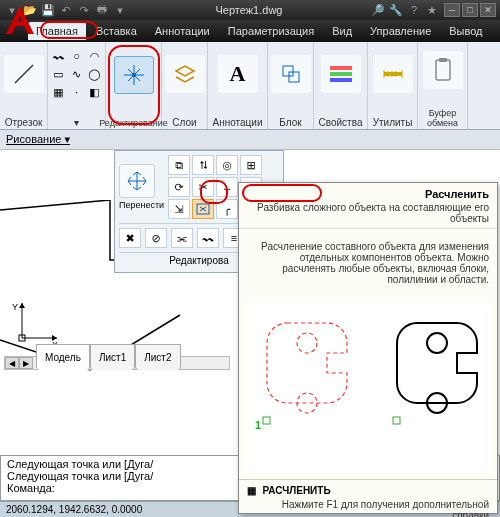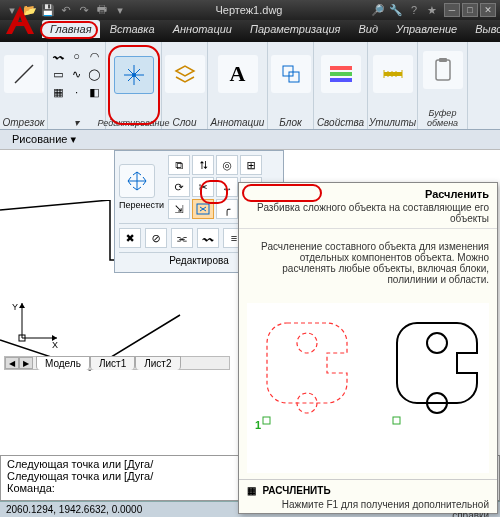--- a/index.html
+++ b/index.html
@@ -4,54 +4,54 @@
 <style>
   * { box-sizing: border-box; margin: 0; padding: 0; font-family: "Segoe UI", Tahoma, sans-serif; }
   body { width: 500px; height: 517px; background: #fff; font-size: 11px; position: relative; overflow: hidden; }
   .titlebar { height: 20px; background: linear-gradient(#444,#222); display: flex; align-items: center; color: #ccc; }
   .qat { display: flex; align-items: center; gap: 2px; padding: 0 4px; }
   .qat-btn { width: 16px; height: 16px; display: flex; align-items: center; justify-content: center; color: #999; }
   .title-text { flex: 1; text-align: center; color: #ddd; font-size: 11px; }
   .win-ctrl { display: flex; gap: 2px; padding-right: 4px; }
   .win-btn { width: 16px; height: 14px; background: #555; border: 1px solid #777; display: flex; align-items: center; justify-content: center; color: #ccc; font-size: 9px; }
   .app-logo { position: absolute; top: 2px; left: 2px; width: 36px; height: 36px; z-index: 5; }
-  .tabbar { height: 22px; background: linear-gradient(#333,#111); display: flex; align-items: flex-start; padding-left: 42px; gap: 2px; font-style: italic; }
+  .tabbar { height: 22px; background: linear-gradient(#333,#111); display: flex; align-items: center; padding-left: 28px; gap: 2px; }
   .tab { padding: 3px 8px; color: #ddd; font-size: 11px; border-radius: 3px 3px 0 0; cursor: pointer; }
   .tab.active { background: #e8eef4; color: #222; }
   .circ { position: absolute; border: 2px solid #d00; border-radius: 12px; pointer-events: none; z-index: 50; }
   .ribbon { height: 88px; background: #e8eef4; display: flex; border-bottom: 1px solid #9ab; }
   .panel { border-right: 1px solid #c4d0da; padding: 3px 5px 1px; display: flex; flex-direction: column; align-items: center; }
   .panel-body { flex: 1; display: flex; flex-direction: column; align-items: center; justify-content: center; gap: 2px; }
-  .panel-label { font-size: 10px; color: #333; margin-top: 14px; font-style: italic; }
+  .panel-label { font-size: 10px; color: #333; margin-top: 14px; }
   .big-btn { width: 40px; height: 38px; border: 1px solid transparent; border-radius: 3px; display: flex; align-items: center; justify-content: center; background: #f6f9fc; }
   .big-btn.highlight { background: #cfe3f2; border: 1px solid #6aa8de; }
   .icon-grid { display: grid; grid-template-columns: repeat(3, 16px); grid-auto-rows: 16px; gap: 2px; }
   .sm-ic { width: 16px; height: 16px; display: flex; align-items: center; justify-content: center; }
-  .drawbar { height: 20px; background: #dde4ec; border-bottom: 1px solid #bbb; display: flex; align-items: center; padding-left: 12px; font-size: 11px; }
+  .drawbar { height: 20px; background: #dde4ec; border-bottom: 1px solid #bbb; display: flex; align-items: center; padding-left: 6px; font-size: 11px; text-decoration: underline; }
   .canvas-area { position: relative; height: 258px; background: #fff; }
   .flyout { position: absolute; top: 0; left: 114px; width: 170px; background: #eef3f8; border: 1px solid #9ab; padding: 4px; }
   .fly-row { display: flex; gap: 4px; align-items: center; margin-bottom: 4px; }
   .fly-btn { width: 36px; height: 34px; background: #f7fafd; border: 1px solid #c4d0da; border-radius: 3px; display: flex; align-items: center; justify-content: center; }
   .fly-grid { display: grid; grid-template-columns: repeat(4, 22px); grid-auto-rows: 20px; gap: 2px; }
   .fly-ic { width: 22px; height: 20px; border: 1px solid #c4d0da; background: #fff; display: flex; align-items: center; justify-content: center; }
   .fly-ic.sel { background: #ffdca8; border-color: #e6a23c; }
   .fly-label { font-size: 10px; text-align: center; padding: 2px 0; border-top: 1px solid #c4d0da; margin-top: 4px; }
   .tooltip { position: absolute; top: 182px; left: 238px; width: 260px; height: 332px; background: #fdfdf5; border: 1px solid #888; z-index: 60; box-shadow: 2px 2px 6px rgba(0,0,0,0.3); text-align: right; }
   .tt-title { font-weight: bold; font-size: 11px; padding: 5px 8px 2px; }
   .tt-sub { font-size: 10px; padding: 0 8px 4px; color: #333; }
   .tt-desc { font-size: 10px; padding: 12px 8px; color: #333; border-top: 1px solid #ddd; }
   .tt-img { height: 170px; margin: 6px 8px; position: relative; background: #fff; }
   .tt-foot { border-top: 1px solid #ccc; padding: 5px 8px; }
   .tt-cmd { font-weight: bold; font-size: 10px; display: flex; align-items: center; gap: 6px; }
   .tt-f1 { font-size: 10px; color: #333; margin-top: 3px; }
   .ucs { position: absolute; bottom: 60px; left: 12px; }
   .scrollbar-h { position: absolute; left: 4px; bottom: 38px; right: 270px; height: 14px; background: #eee; border: 1px solid #bbb; display: flex; }
   .sb-btn { width: 14px; height: 12px; background: #ddd; border: 1px solid #aaa; display: flex; align-items: center; justify-content: center; font-size: 8px; }
   .model-tabs { position: absolute; left: 36px; bottom: 38px; display: flex; }
-  .model-tab { padding: 1px 8px; font-size: 10px; background: #f4f4f4; border: 1px solid #aaa; border-bottom: none; border-radius: 0 0 4px 4px; }
+  .model-tab { padding: 7px 8px; font-size: 10px; background: #f4f4f4; border: 1px solid #aaa; border-bottom: none; border-radius: 0 0 4px 4px; }
   .model-tab.active { background: #fff; }
   .cmdline { position: absolute; bottom: 16px; left: 0; right: 0; height: 46px; background: #fff; border: 1px solid #999; padding: 2px 6px; font-family: monospace; font-size: 11px; overflow: hidden; }
   .statusbar { position: absolute; bottom: 0; left: 0; right: 0; height: 16px; background: #c7d3dd; border-top: 1px solid #8aa; display: flex; align-items: center; padding: 0 6px; font-size: 10px; }
   .poly { position: absolute; }
 </style>
 </head>
 <body>
 
 <div class="titlebar">
   <div class="qat">

